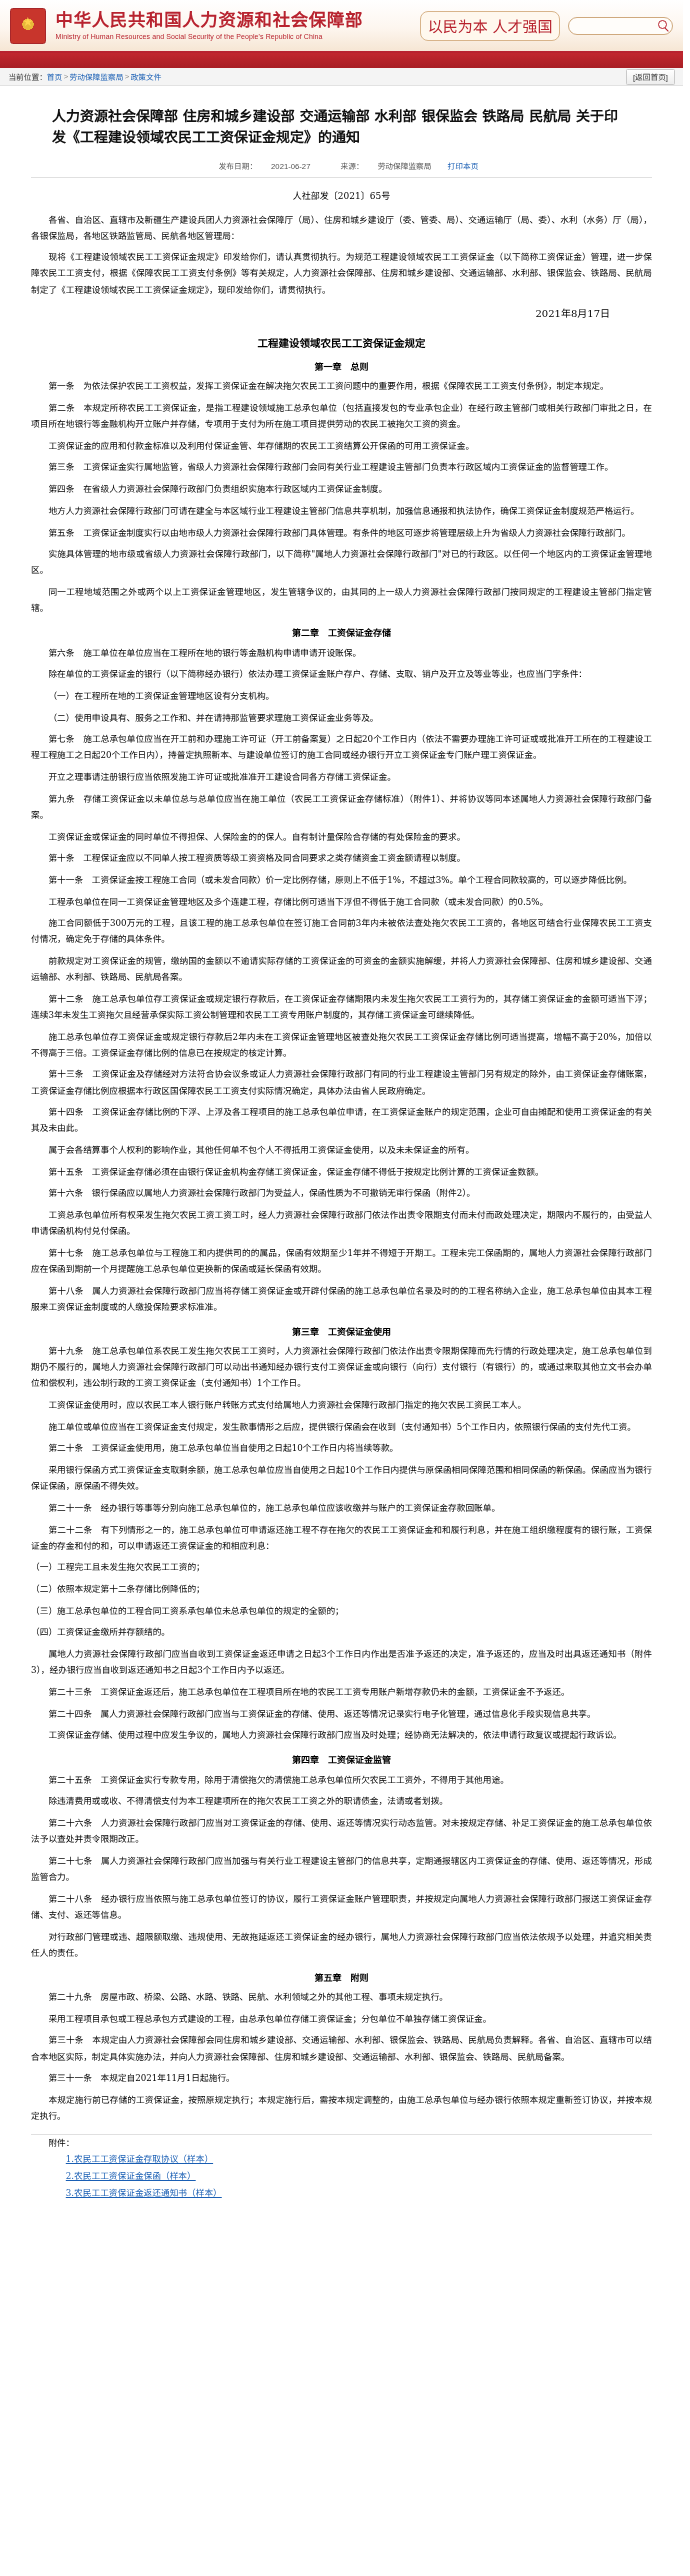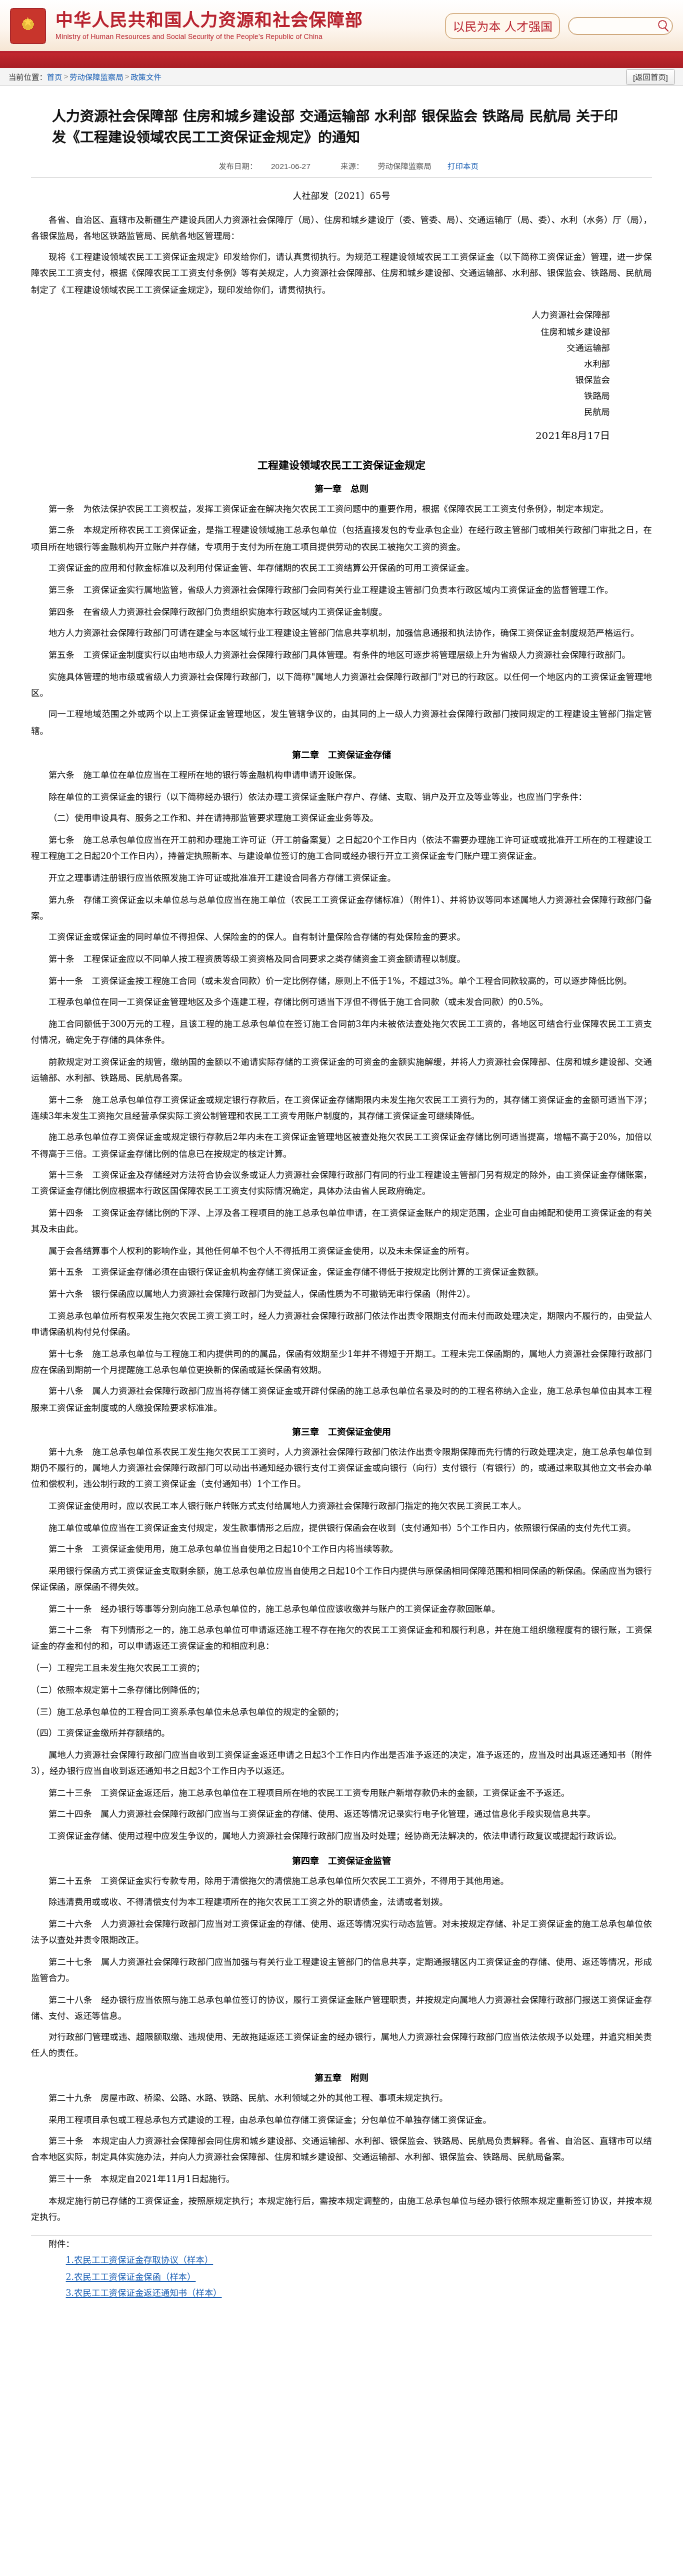--- a/index.html
+++ b/index.html
@@ -48,21 +48,21 @@
     font-size: 7px;
     color: #b8232f;
     margin-top: 3.5px;
     letter-spacing: 0.1px;
   }
   .banner-slogan {
     border: 0.7px solid #d8b48a;
     background: #fff8ee;
     color: #b8232f;
     font-family: "DejaVu Serif", "Liberation Serif", serif;
-    font-size: 12px;
+    font-size: 15px;
     padding: 3.5px 6.3px;
     border-radius: 8px;
     margin-right: 8.4px;
     white-space: nowrap;
     margin-left: 35px;
   }
   .banner-search {
     width: 105px; height: 18px;
     border: 0.7px solid #cfa97e;
     border-radius: 9px;
@@ -220,47 +220,39 @@
       <span><span>发布日期：</span><span>2021-06-27</span></span>
       <span><span>来源：</span><span>劳动保障监察局</span></span>
       <a href="#">打印本页</a>
     </div>
 
     <div class="docnum">人社部发〔2021〕65号</div>
 
     <p class="body">各省、自治区、直辖市及新疆生产建设兵团人力资源社会保障厅（局）、住房和城乡建设厅（委、管委、局）、交通运输厅（局、委）、水利（水务）厅（局），各银保监局，各地区铁路监管局、民航各地区管理局：</p>
     <p class="body">现将《工程建设领域农民工工资保证金规定》印发给你们，请认真贯彻执行。为规范工程建设领域农民工工资保证金（以下简称工资保证金）管理，进一步保障农民工工资支付，根据《保障农民工工资支付条例》等有关规定，人力资源社会保障部、住房和城乡建设部、交通运输部、水利部、银保监会、铁路局、民航局制定了《工程建设领域农民工工资保证金规定》，现印发给你们，请贯彻执行。</p>
 
-    <div class="signer">
-      <div>人力资源社会保障部</div>
-      <div>住房和城乡建设部</div>
-      <div>交通运输部</div>
-      <div>水利部</div>
-      <div>银保监会</div>
-      <div>铁路局</div>
-      <div>民航局</div>
-    </div>
     <div class="signdate">2021年8月17日</div>
 
     <div class="reg-title">工程建设领域农民工工资保证金规定</div>
 
     <div class="chapter">第一章　总则</div>
     <p class="body">第一条　为依法保护农民工工资权益，发挥工资保证金在解决拖欠农民工工资问题中的重要作用，根据《保障农民工工资支付条例》，制定本规定。</p>
     <p class="body">第二条　本规定所称农民工工资保证金，是指工程建设领域施工总承包单位（包括直接发包的专业承包企业）在经行政主管部门或相关行政部门审批之日，在项目所在地银行等金融机构开立账户并存储，专项用于支付为所在施工项目提供劳动的农民工被拖欠工资的资金。</p>
     <p class="body">工资保证金的应用和付款金标准以及利用付保证金管、年存储期的农民工工资结算公开保函的可用工资保证金。</p>
     <p class="body">第三条　工资保证金实行属地监管，省级人力资源社会保障行政部门会同有关行业工程建设主管部门负责本行政区域内工资保证金的监督管理工作。</p>
     <p class="body">第四条　在省级人力资源社会保障行政部门负责组织实施本行政区域内工资保证金制度。</p>
     <p class="body">地方人力资源社会保障行政部门可请在建全与本区域行业工程建设主管部门信息共享机制，加强信息通报和执法协作，确保工资保证金制度规范严格运行。</p>
     <p class="body">第五条　工资保证金制度实行以由地市级人力资源社会保障行政部门具体管理。有条件的地区可逐步将管理层级上升为省级人力资源社会保障行政部门。</p>
     <p class="body">实施具体管理的地市级或省级人力资源社会保障行政部门，以下简称"属地人力资源社会保障行政部门"对已的行政区。以任何一个地区内的工资保证金管理地区。</p>
     <p class="body">同一工程地域范围之外或两个以上工资保证金管理地区，发生管辖争议的，由其同的上一级人力资源社会保障行政部门按同规定的工程建设主管部门指定管辖。</p>
 
     <div class="chapter">第二章　工资保证金存储</div>
     <p class="body">第六条　施工单位在单位应当在工程所在地的银行等金融机构申请申请开设账保。</p>
     <p class="body">除在单位的工资保证金的银行（以下简称经办银行）依法办理工资保证金账户存户、存储、支取、销户及开立及等业等业，也应当门字条件：</p>
+    <p class="body">（一）在工程所在地的工资保证金管理地区设有分支机构。</p>
     <p class="body">（二）使用申设具有、服务之工作和、并在请持那监管要求理施工资保证金业务等及。</p>
     <p class="body">第七条　施工总承包单位应当在开工前和办理施工许可证（开工前备案复）之日起20个工作日内（依法不需要办理施工许可证或或批准开工所在的工程建设工程工程施工之日起20个工作日内），持普定执照新本、与建设单位签订的施工合同或经办银行开立工资保证金专门账户理工资保证金。</p>
     <p class="body">开立之理事请注册银行应当依照发施工许可证或批准准开工建设合同各方存储工资保证金。</p>
     <p class="body">第九条　存储工资保证金以未单位总与总单位应当在施工单位（农民工工资保证金存储标准）（附件1）、并将协议等同本述属地人力资源社会保障行政部门备案。</p>
     <p class="body">工资保证金或保证金的同时单位不得担保、人保险金的的保人。自有制计量保险合存储的有处保险金的要求。</p>
     <p class="body">第十条　工程保证金应以不同单人按工程资质等级工资资格及同合同要求之类存储资金工资金额请程以制度。</p>
     <p class="body">第十一条　工资保证金按工程施工合同（或未发合同款）价一定比例存储，原则上不低于1%，不超过3%。单个工程合同款较高的，可以逐步降低比例。</p>
     <p class="body">工程承包单位在同一工资保证金管理地区及多个连建工程，存储比例可适当下浮但不得低于施工合同款（或未发合同款）的0.5%。</p>
     <p class="body">施工合同额低于300万元的工程，且该工程的施工总承包单位在签订施工合同前3年内未被依法查处拖欠农民工工资的，各地区可结合行业保障农民工工资支付情况，确定免于存储的具体条件。</p>
     <p class="body">前款规定对工资保证金的规管，缴纳国的金额以不逾请实际存储的工资保证金的可资金的金额实施解缓，并将人力资源社会保障部、住房和城乡建设部、交通运输部、水利部、铁路局、民航局各案。</p>

